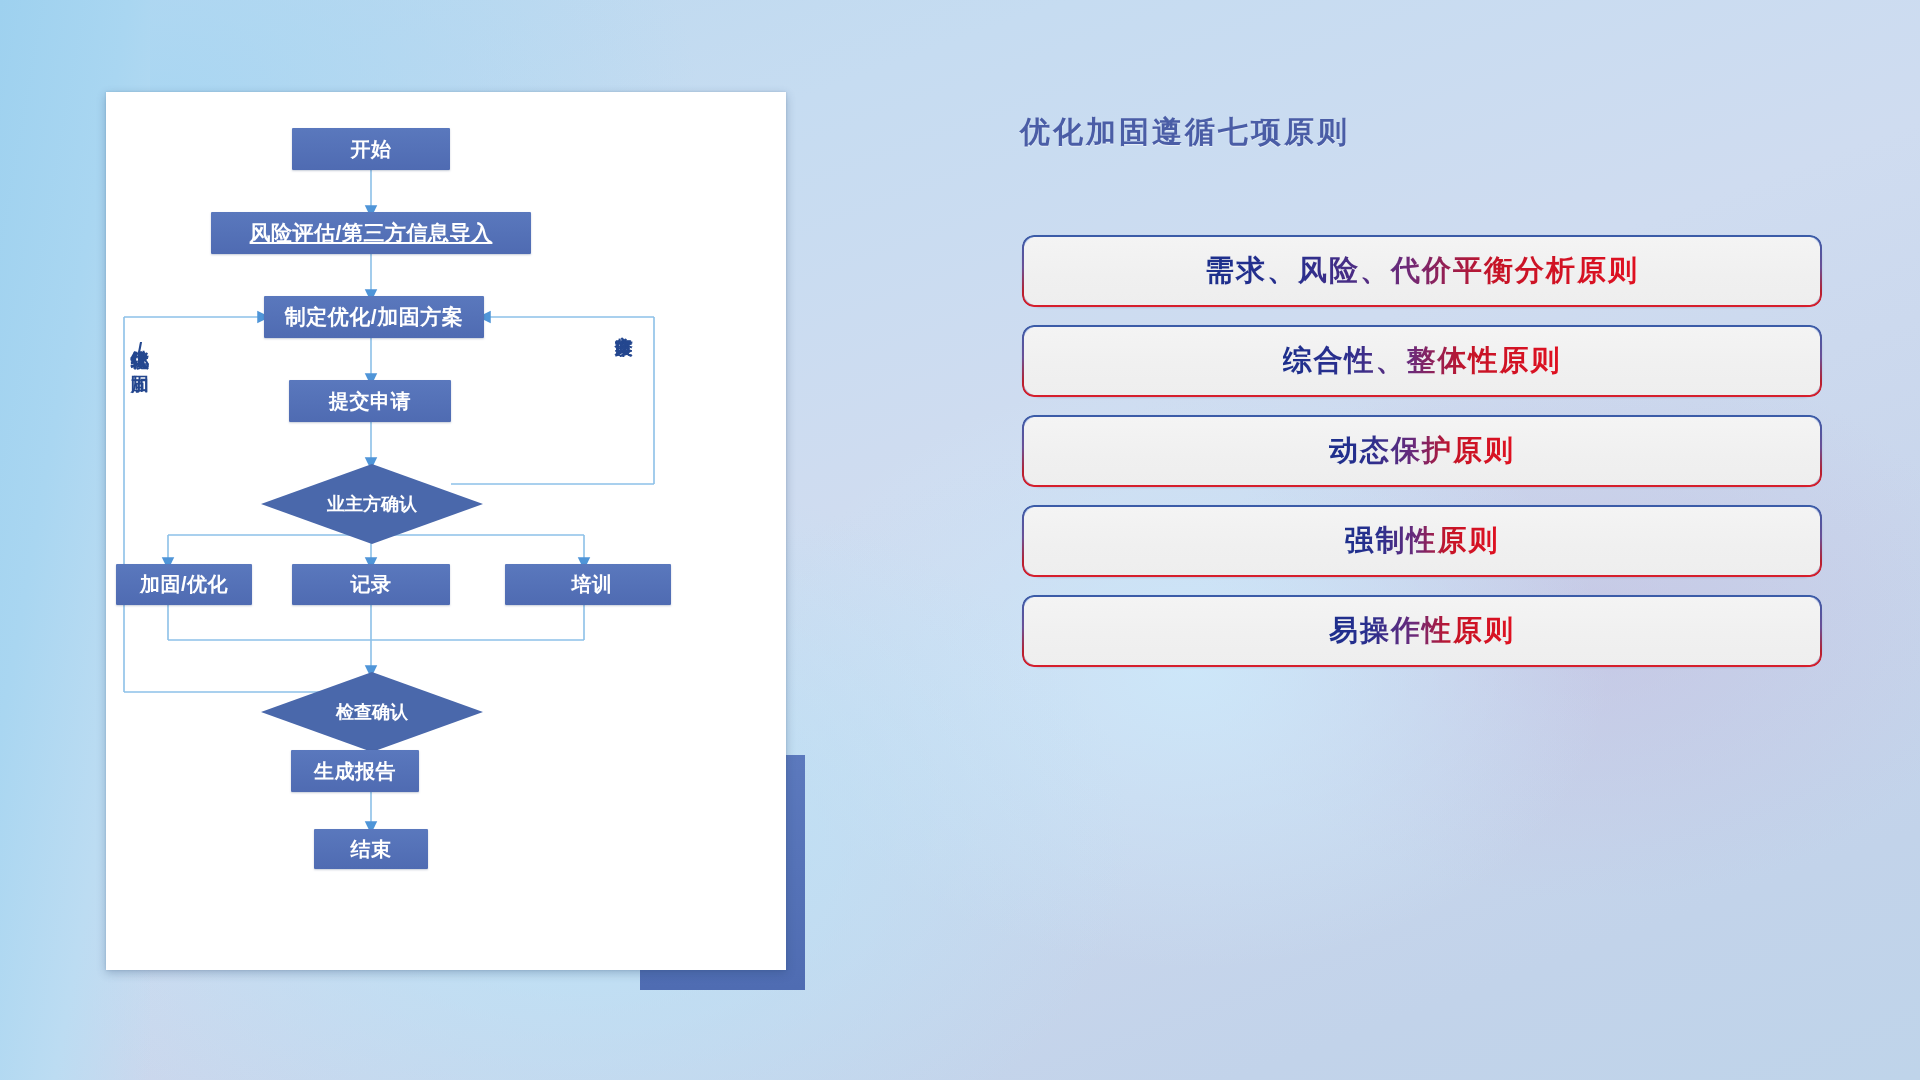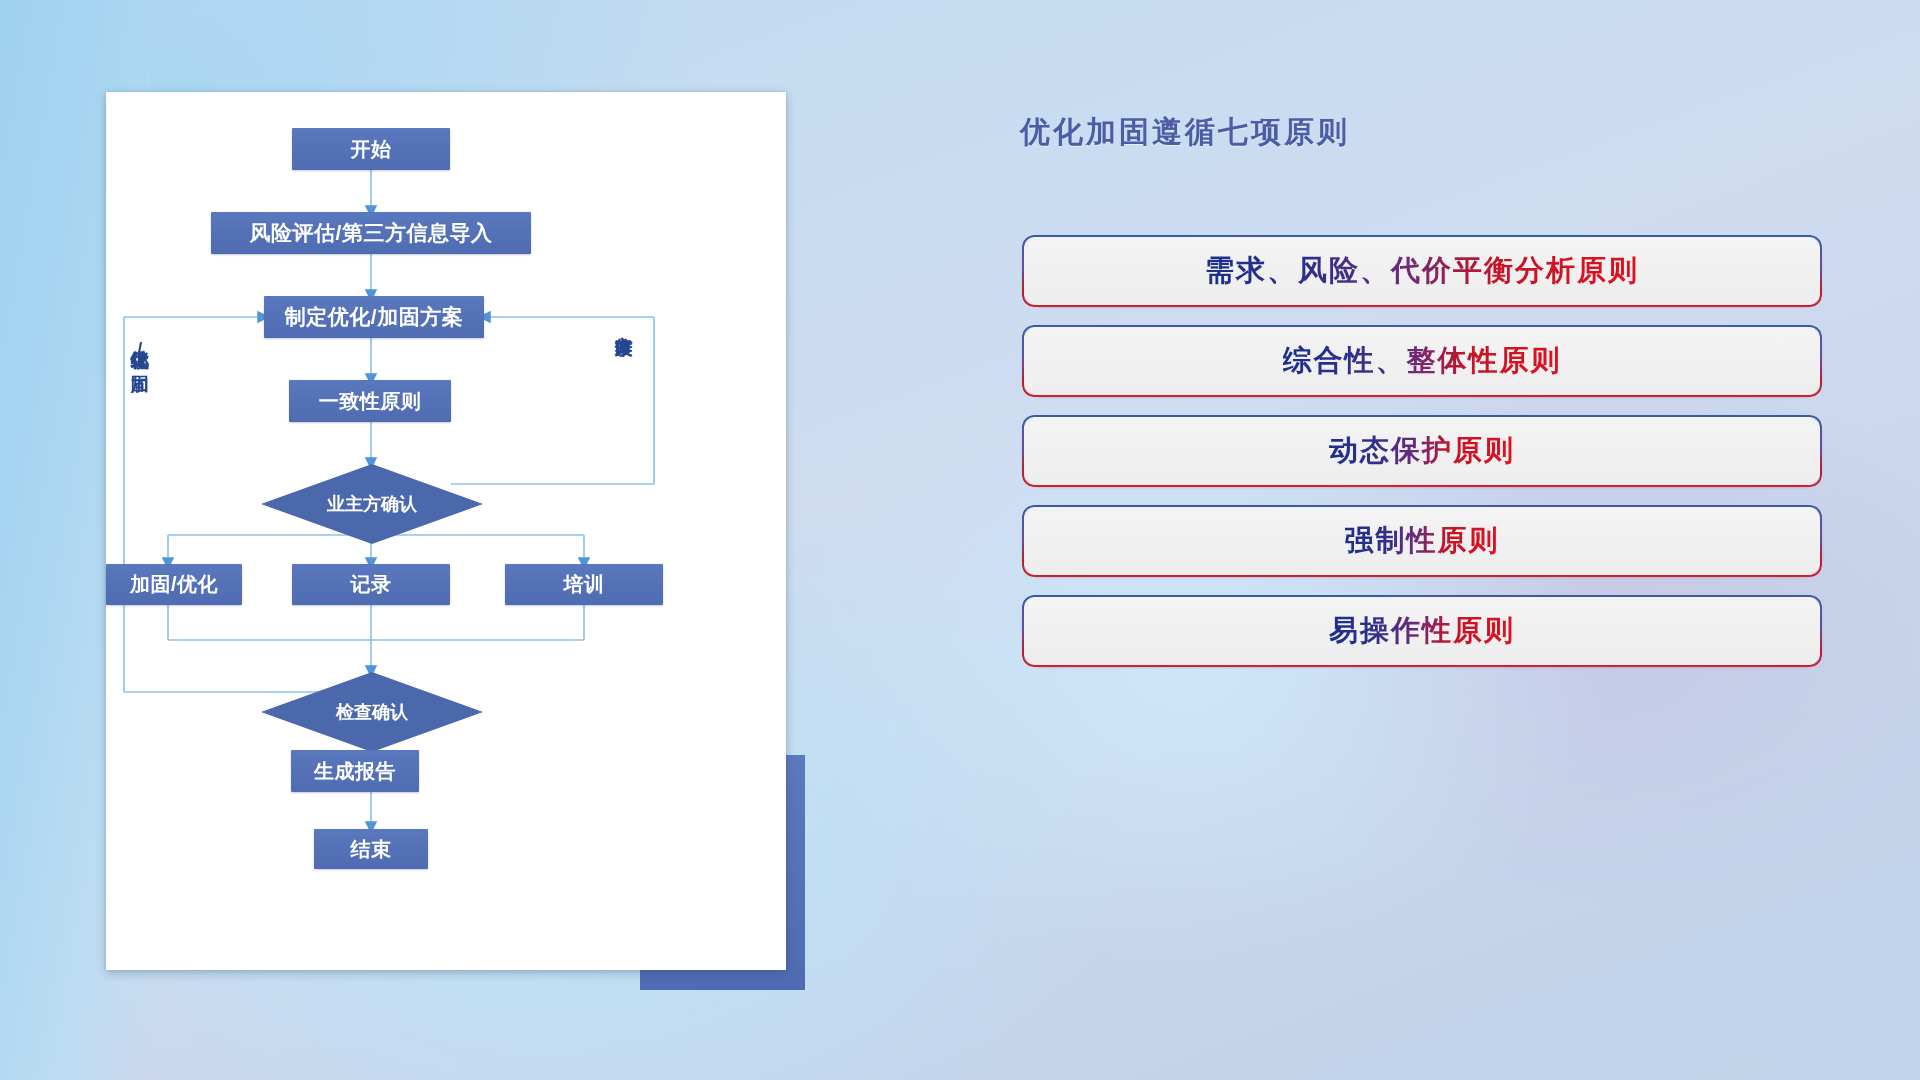--- a/index.html
+++ b/index.html
@@ -134,45 +134,45 @@
         <line x1="345" y1="392" x2="548" y2="392"></line>
         <line x1="548" y1="392" x2="548" y2="225"></line>
         <line x1="548" y1="225" x2="378" y2="225" marker-end="url(#ahr)"></line>
       </g>
     </svg>
 
     <div class="node" style="left:186px;top:36px;width:158px;height:42px;font-size:20px;">
       <span>开始</span>
     </div>
 
-    <div class="node" style="left:105px;top:120px;width:320px;height:42px;font-size:21px;">
+    <div class="node" style="left:105px;top:120px;width:320px;height:42px;font-size:21px;text-decoration:underline;">
       <span>风险评估/第三方信息导入</span>
     </div>
 
     <div class="node" style="left:158px;top:204px;width:220px;height:42px;font-size:21px;">
       <span>制定优化/加固方案</span>
     </div>
 
     <div class="node" style="left:183px;top:288px;width:162px;height:42px;font-size:20px;">
-      <span>一致性原则</span>
+      <span>提交申请</span>
     </div>
 
     <div class="diamond" style="left:155px;top:372px;width:222px;height:80px;font-size:18px;">
       <span>业主方确认</span>
     </div>
 
-    <div class="node" style="left:0px;top:472px;width:136px;height:41px;font-size:20px;">
+    <div class="node" style="left:10px;top:472px;width:136px;height:41px;font-size:20px;">
       <span>加固/优化</span>
     </div>
 
     <div class="node" style="left:186px;top:472px;width:158px;height:41px;font-size:20px;">
       <span>记录</span>
     </div>
 
-    <div class="node" style="left:399px;top:472px;width:158px;height:41px;font-size:20px;">
+    <div class="node" style="left:399px;top:472px;width:158px;height:41px;font-size:20px;padding-left:8px;">
       <span>培训</span>
     </div>
 
     <div class="diamond" style="left:155px;top:580px;width:222px;height:80px;font-size:18px;">
       <span>检查确认</span>
     </div>
 
     <div class="node" style="left:185px;top:658px;width:128px;height:42px;font-size:20px;">
       <span>生成报告</span>
     </div>

